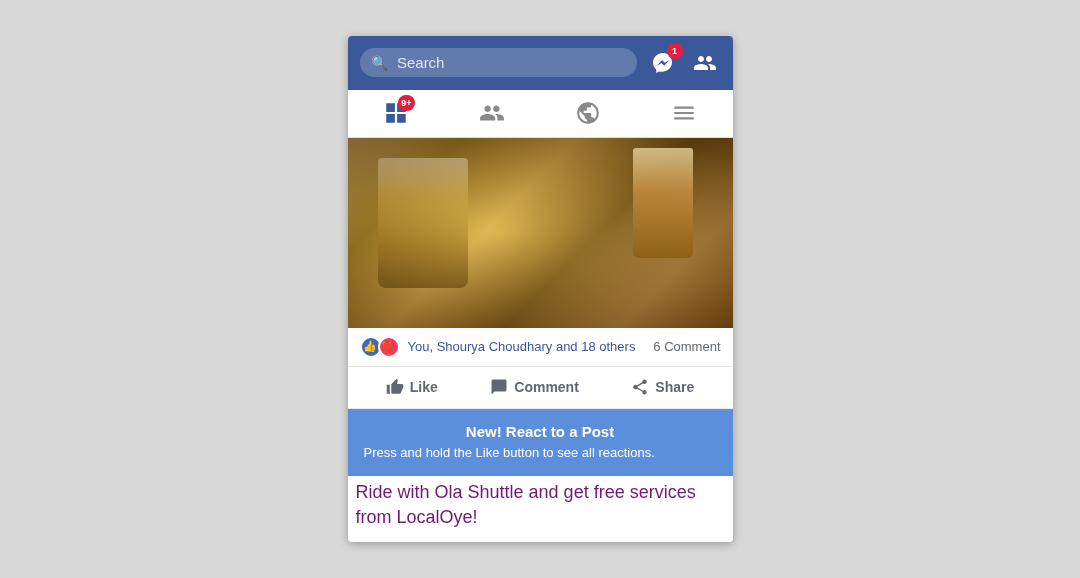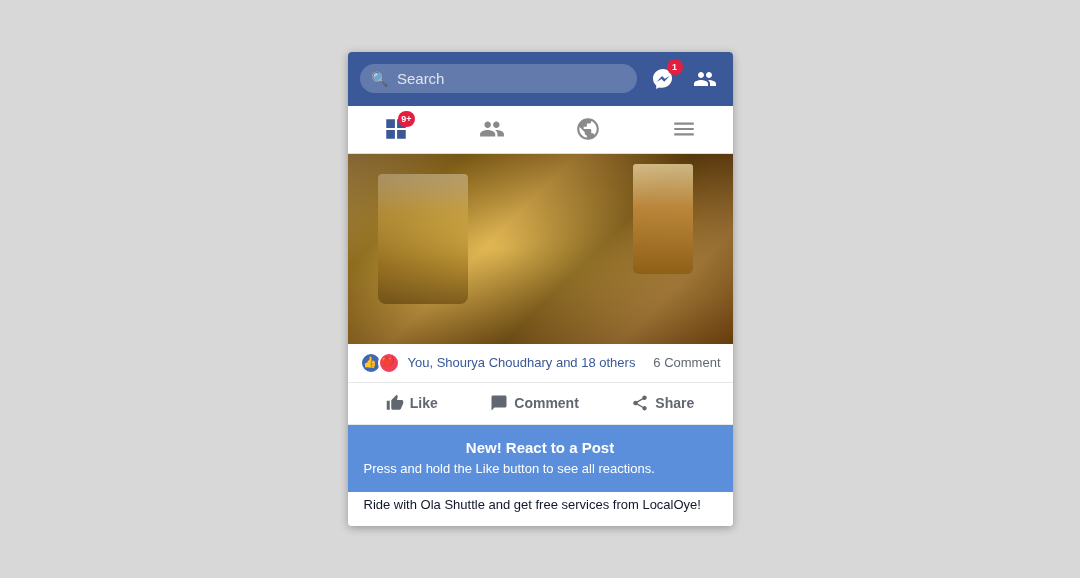--- a/index.html
+++ b/index.html
@@ -310,23 +310,23 @@
       border: 1.5px solid #8a8a8a;
       display: inline-flex;
       align-items: center;
       justify-content: center;
       font-size: 8px;
       color: #8a8a8a;
     }
 
     .sponsored-post-text {
       background: #fff;
-      padding: 4px 16px 12px;
-      font-size: 13px;
-      color: #0f172a;
+      padding: 4px 8px 12px;
+      font-size: 18px;
+      color: #701a75;
       line-height: 1.4;
     }
   </style>
 </head>
 <body>
 
 <div class="phone-container">
 
   <div class="top-nav">
     <div class="search-bar">

